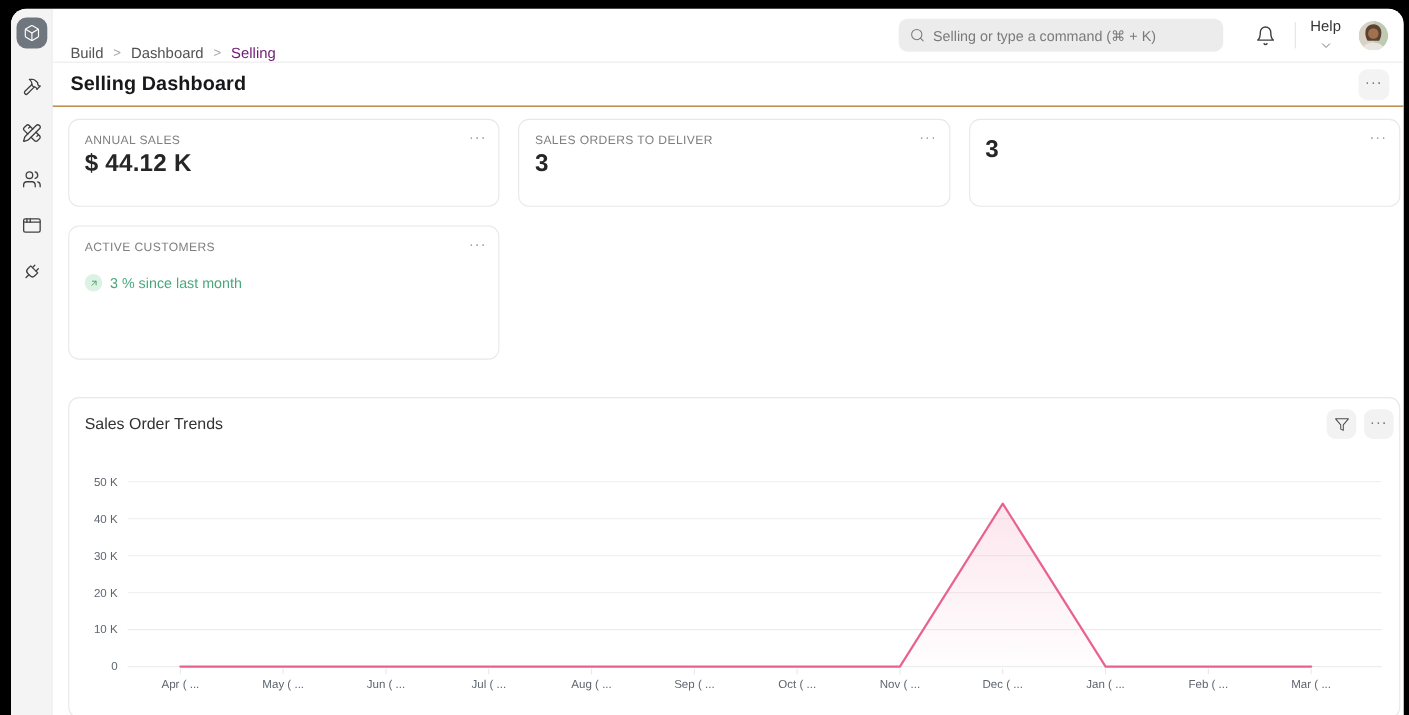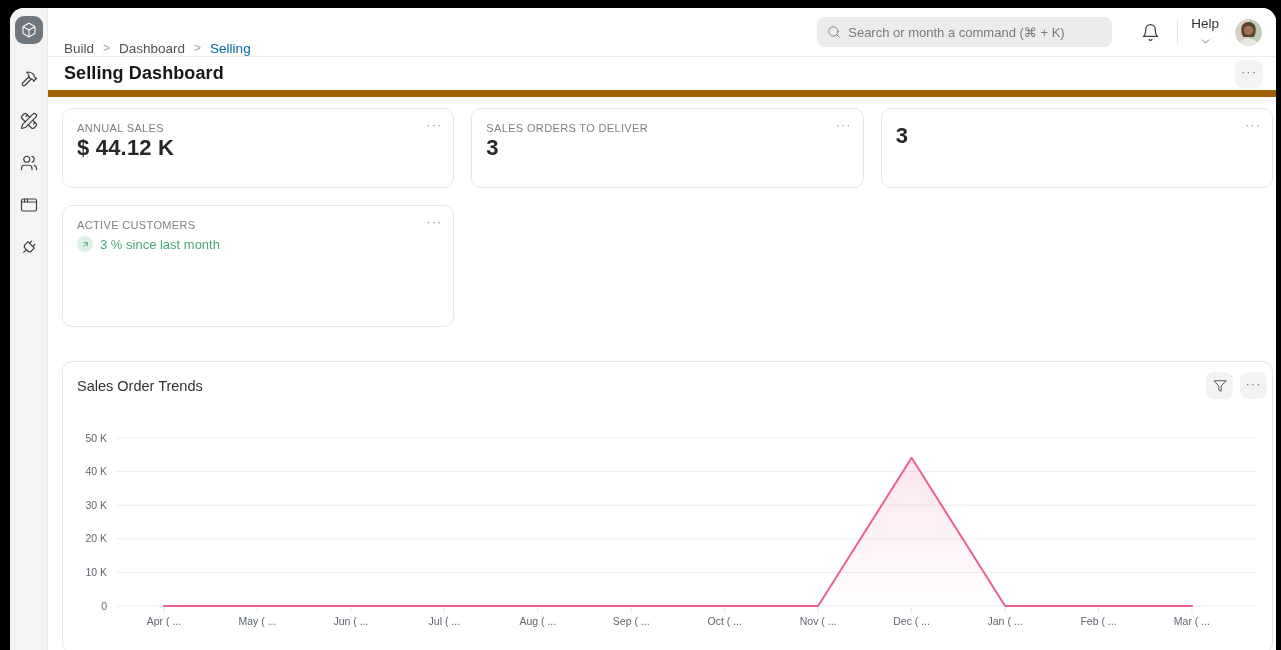--- a/index.html
+++ b/index.html
@@ -21,54 +21,54 @@
   .side-item svg { width:18px; height:18px; stroke:#404040; }
   svg.ic { fill:none; stroke-width:1.6; stroke-linecap:round; stroke-linejoin:round; }
 
   
   .main { position:absolute; left:38px; right:0; top:0; bottom:0; background:#fff; }
 
   .topbar { height:49px; border-bottom:1px solid #ececec; display:flex; align-items:center;
             padding:0 14px 0 16px; }
   .crumbs { display:flex; align-items:center; gap:9px; font-size:13.5px; color:#525252;margin-top:32px; }
   .crumb { cursor:pointer; }
-  .crumb.last { color:#0369a1; }
+  .crumb.last { color:#701a75; }
   .crumb-sep { color:#a3a3a3; font-size:12px; }
   .search { margin-left:auto; margin-right:24px; width:295px; height:30px; background:#ececec;
             border-radius:8px; display:flex; align-items:center; padding:0 10px; gap:7px;
             color:#7a7a7a; font-size:13px; cursor:text; }
   .search svg { width:14px; height:14px; stroke:#7a7a7a; flex:0 0 auto; }
   .bell { width:28px; height:28px; display:flex; align-items:center; justify-content:center; cursor:pointer; }
   .bell svg { width:19px; height:19px; stroke:#3f3f3f; }
   .vdiv { width:1px; height:24px; background:#e3e3e3; margin:0 13px; }
   .help { display:flex; align-items:center; gap:4px; font-size:13.5px; color:#333; cursor:pointer;flex-direction:column; }
   .help svg { width:13px; height:13px; stroke:#6f6f6f; }
   .avatar { width:27px; height:27px; border-radius:50%; overflow:hidden; margin-left:16px; cursor:pointer;
             flex:0 0 auto; }
 
-  .titlebar { height:40px; border-bottom:7px solid #a16207; display:flex; align-items:center;
+  .titlebar { height:40px; border-bottom:1px solid #a16207; display:flex; align-items:center;
               padding:0 13px 0 16px; }
   .page-title { font-size:18px; font-weight:700; color:#18181b; letter-spacing:.1px; }
   .icon-btn { width:28px; height:28px; background:#f3f3f3; border-radius:8px; border:none;
               display:flex; align-items:center; justify-content:center; cursor:pointer;
               color:#4d4d4d; }
   .icon-btn.ml { margin-left:auto; }
   .dots { font-size:13px; color:#6e6e6e; letter-spacing:1px; line-height:1; transform:translateY(-2px); }
 
   
   .content { position:absolute; top:90px; left:0; right:0; bottom:0; padding:10px 3px 0 14px; }
   .card-grid { display:grid; grid-template-columns:repeat(3, 1fr); gap:17px; }
   .num-card { background:#fff; border:1px solid #e8e8e8; border-radius:10px; height:80px;
               padding:13px 14px; position:relative; cursor:pointer; }
   .num-card.tall { height:122px; }
   .num-label { font-size:11px; color:#7f7f7f; letter-spacing:.35px; }
   .num-value { font-size:22px; font-weight:700; color:#262626; margin-top:1px; letter-spacing:.2px; }
   .card-menu { position:absolute; top:8px; right:11px; background:none; border:none;
                color:#9a9a9a; font-size:13px; letter-spacing:1px; cursor:pointer; }
-  .delta-row { display:flex; align-items:center; gap:7px; margin-top:5px; }
+  .delta-row { display:flex; align-items:center; gap:7px; margin-top:18px; }
   .delta-badge { width:16px; height:16px; border-radius:50%; background:#ddf1e4;
                  display:flex; align-items:center; justify-content:center; }
   .delta-badge svg { width:9px; height:9px; stroke:#2f9e63; stroke-width:2; }
   .delta-text { font-size:13px; color:#4aa77b; }
 
   
   .chart-card { margin-top:34px; background:#fff; border:1px solid #e8e8e8; border-radius:10px;
                 height:292px; position:relative; }
   .chart-head { position:absolute; top:10px; left:14px; right:5px; display:flex; align-items:center; }
   .chart-title { font-size:14.5px; font-weight:500; color:#333; }
@@ -145,21 +145,21 @@
         <span class="crumb-sep">&gt;</span>
         <span class="crumb">Dashboard</span>
         <span class="crumb-sep">&gt;</span>
         <span class="crumb last">Selling</span>
       </div>
       <div class="search">
         <svg class="ic" viewBox="0 0 24 24">
           <circle cx="11" cy="11" r="8"></circle>
             <path d="m21 21-4.3-4.3"></path>
         </svg>
-        <span>Search or month a command (⌘ + K)</span>
+        <span>Selling or type a command (⌘ + K)</span>
       </div>
       <div class="bell">
         <svg class="ic" viewBox="0 0 24 24">
           <path d="M6 8a6 6 0 0 1 12 0c0 7 3 9 3 9H3s3-2 3-9"></path>
             <path d="M10.3 21a1.94 1.94 0 0 0 3.4 0"></path>
         </svg>
       </div>
       <div class="vdiv"></div>
       <div class="help">
         <span>Help</span>

